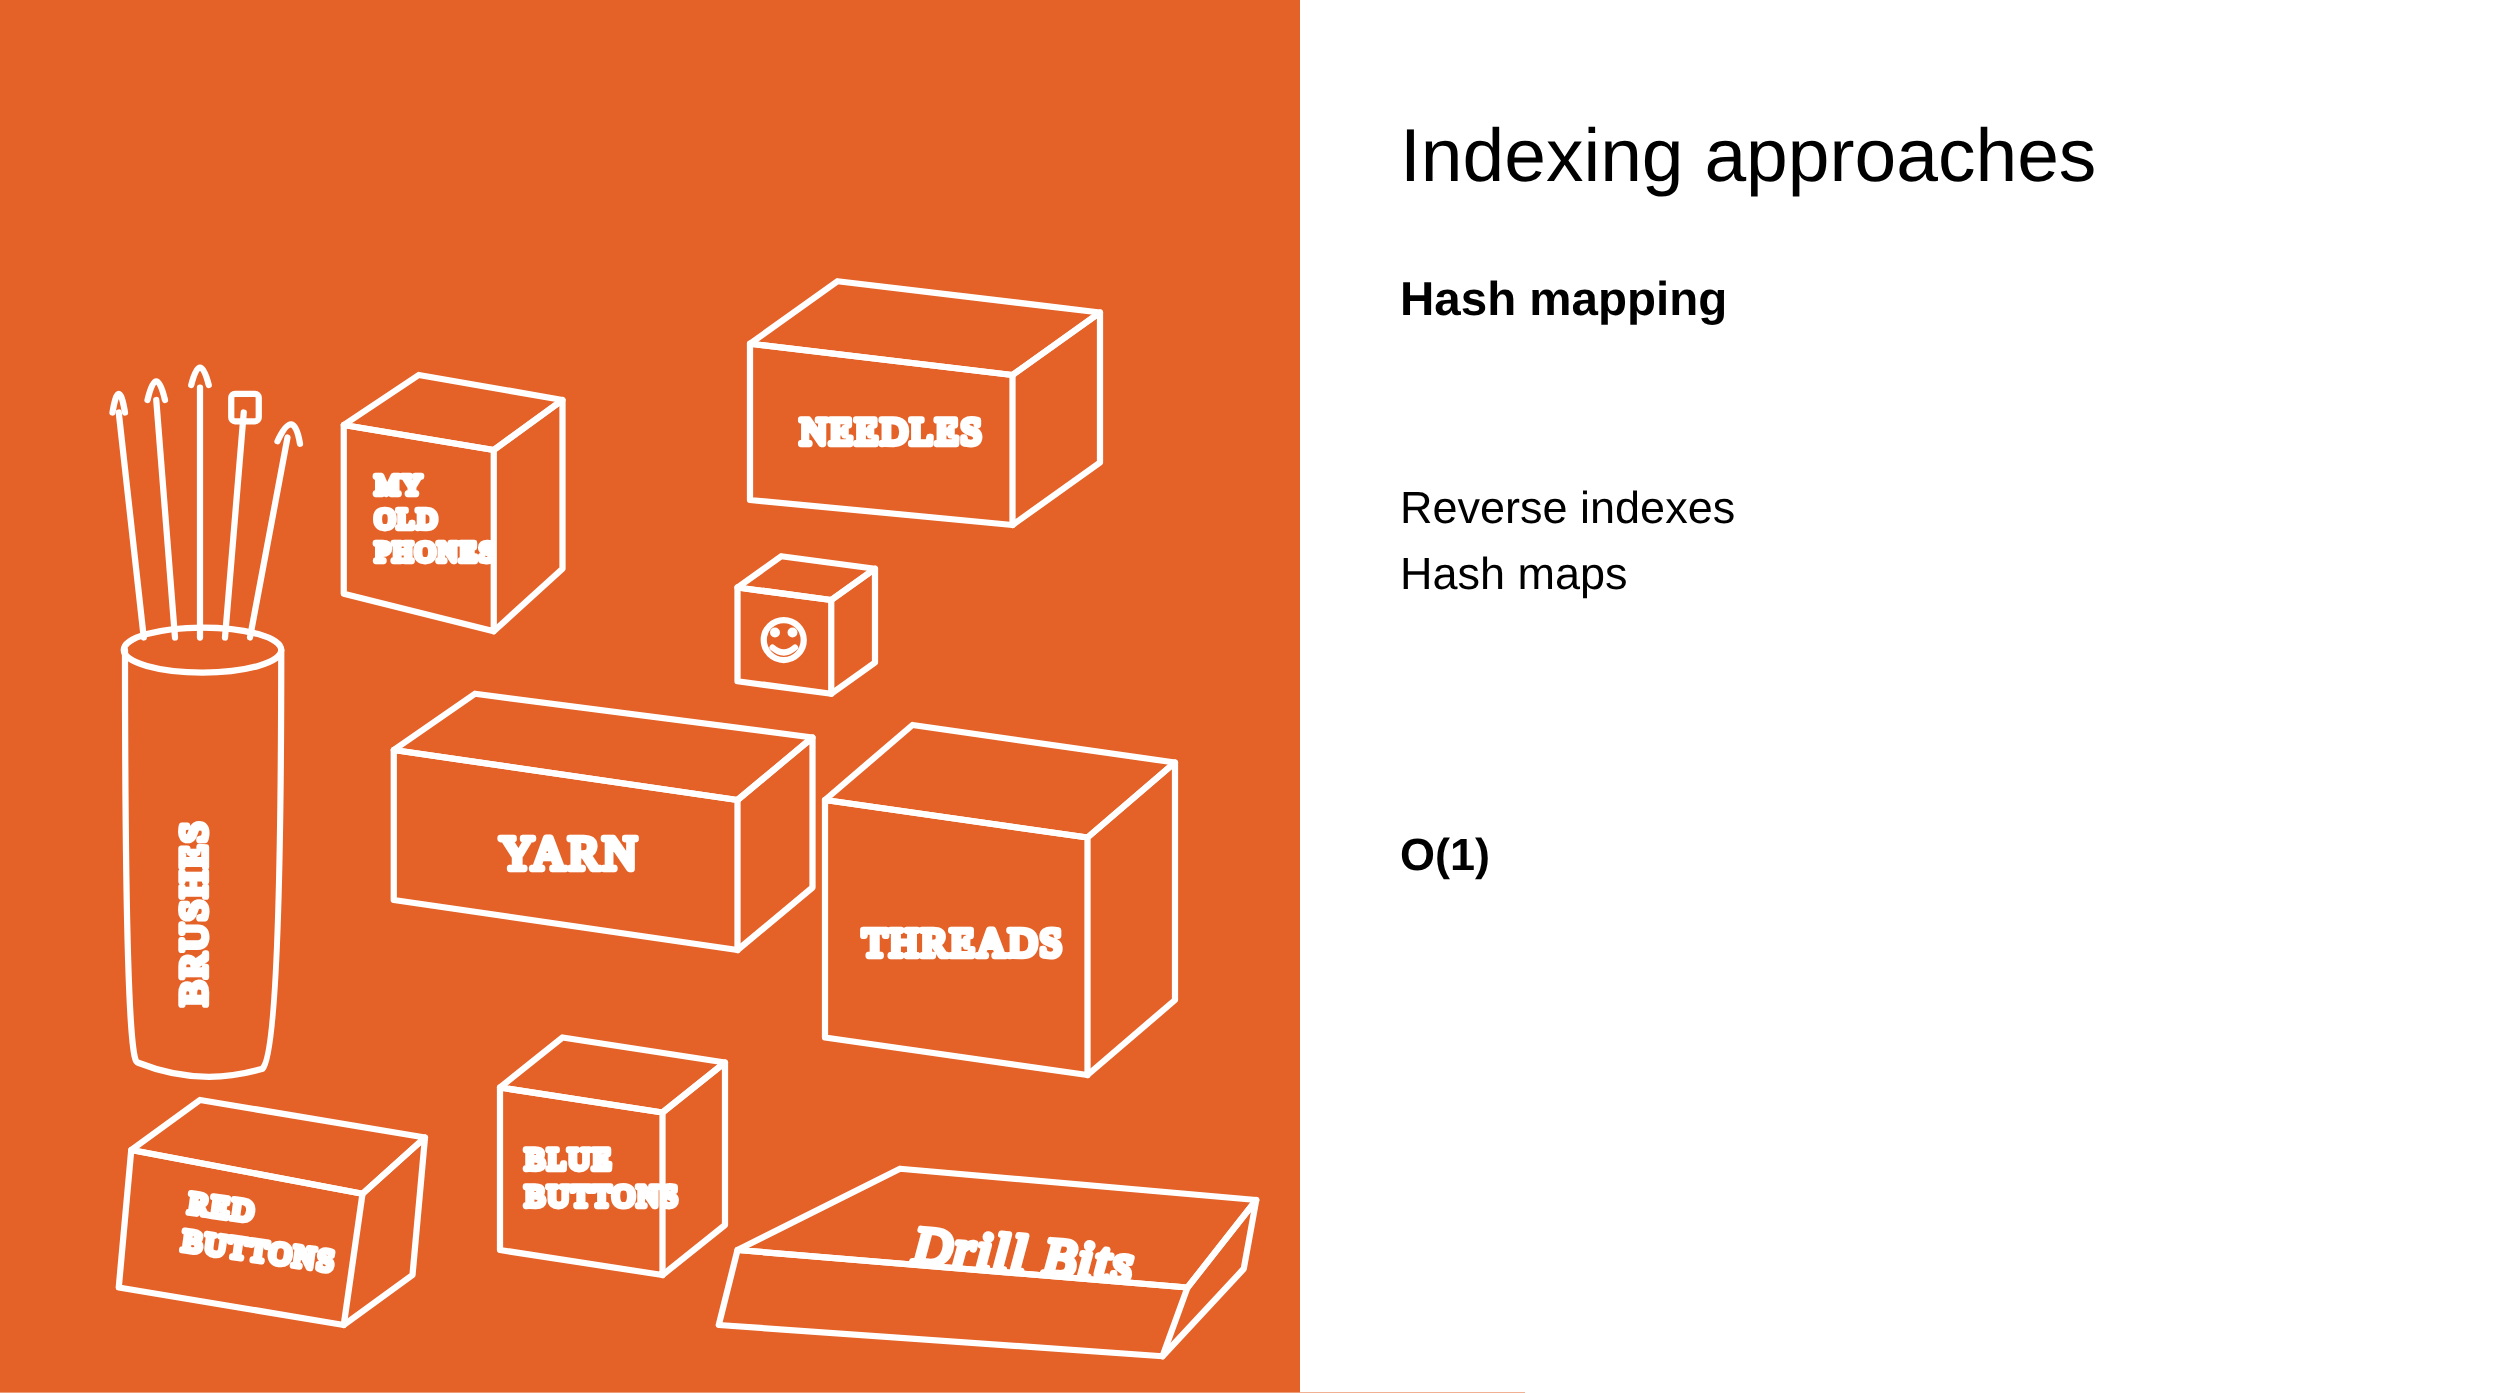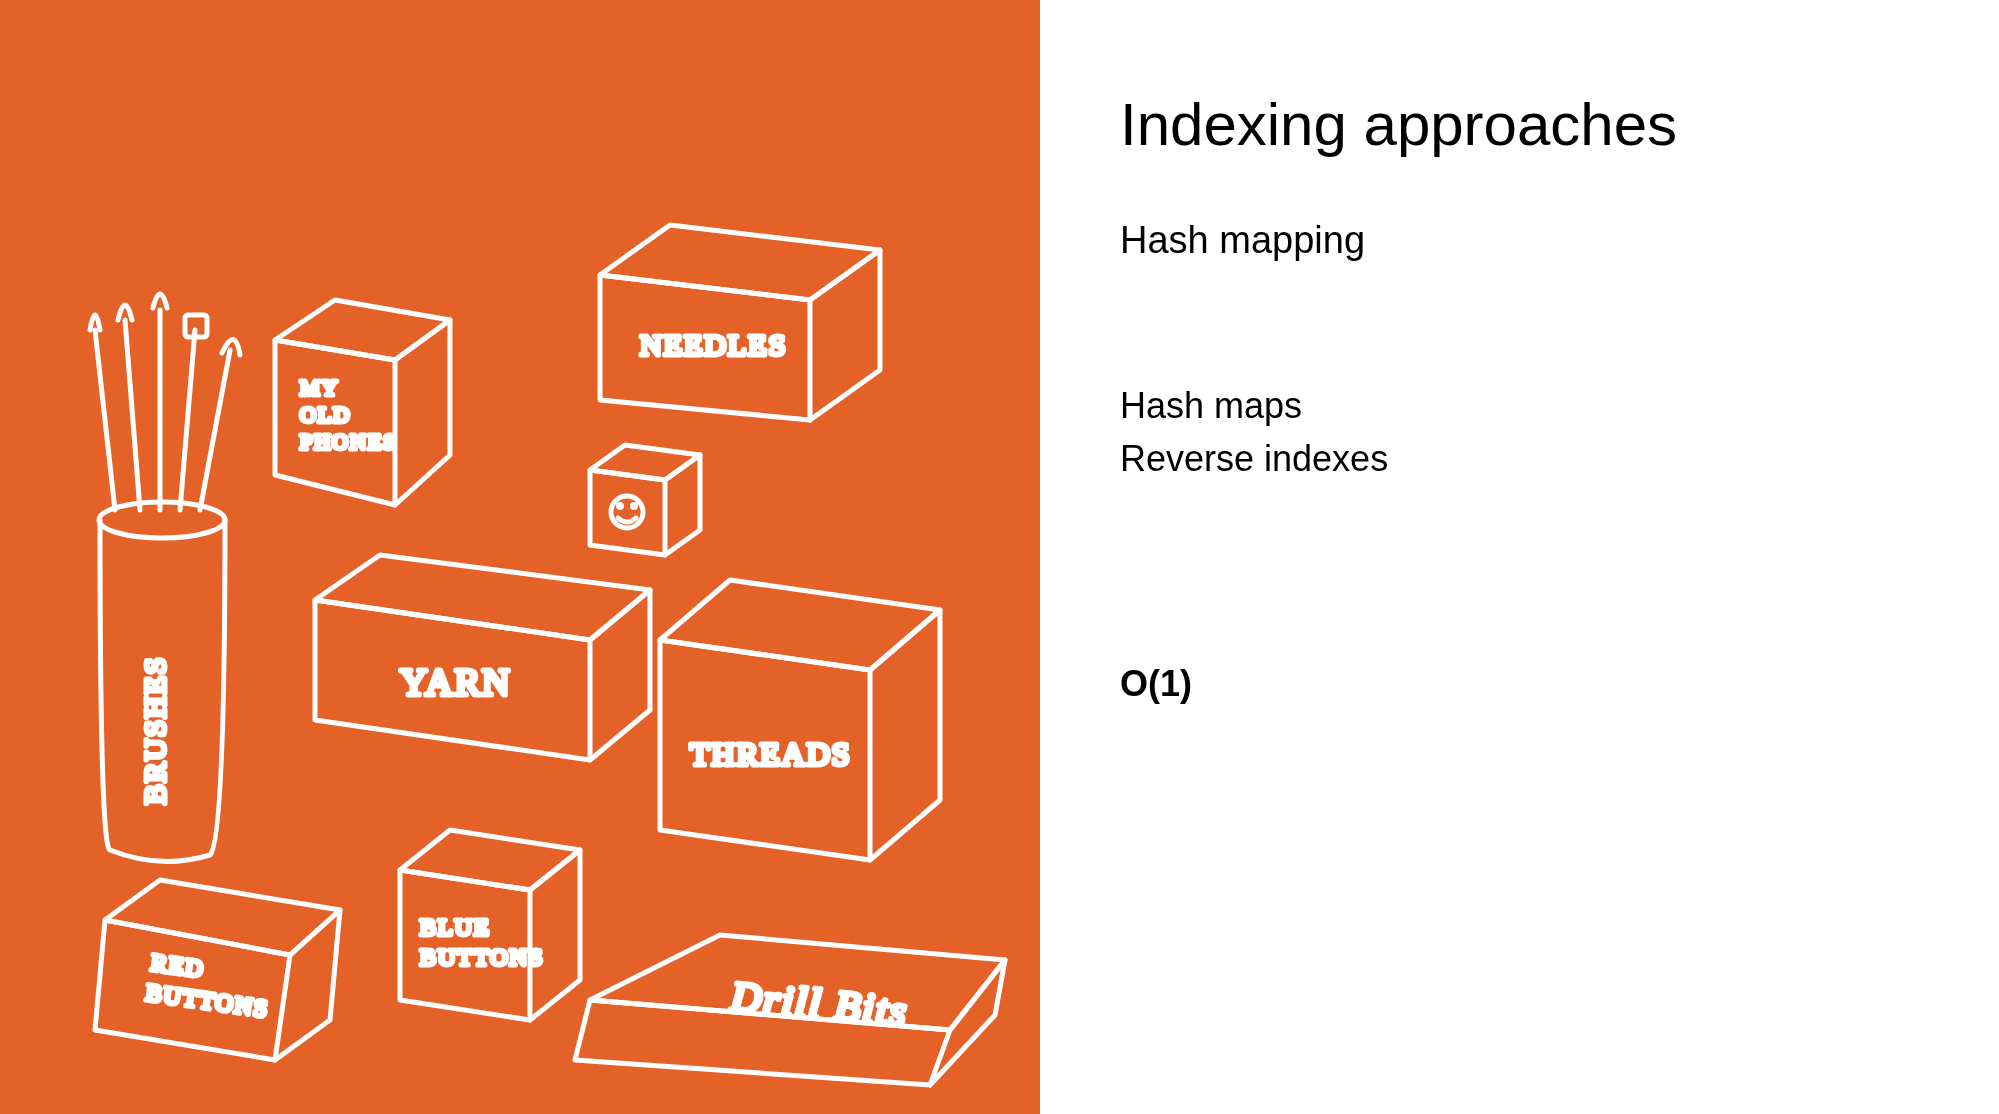--- a/index.html
+++ b/index.html
@@ -26,21 +26,21 @@
     padding: 90px 60px 0 80px;
     color: #000;
   }
   .title {
     font-size: 60px;
     font-weight: 400;
     margin-bottom: 60px;
   }
   .subtitle {
     font-size: 38px;
-    font-weight: 400;
+    font-weight: 700;
     margin-bottom: 120px;
   }
   .body-text {
     font-size: 36px;
     font-weight: 400;
     line-height: 1.35;
     margin-bottom: 180px;
   }
   .body-text div {
     margin-bottom: 4px;
@@ -151,17 +151,17 @@
       <text x="730" y="1010" font-size="42" font-style="italic" transform="rotate(5 730 1010)">Drill Bits</text>
 
     </g>
   </svg>
 </div>
 
 <div class="right-panel">
   <h1 class="title">Indexing approaches</h1>
   <h2 class="subtitle">Hash mapping</h2>
   <div class="body-text">
+    <div>Reverse indexes</div>
     <div>Hash maps</div>
-    <div>Reverse indexes</div>
   </div>
   <div class="complexity">O(1)</div>
 </div>
 
 </body></html>

